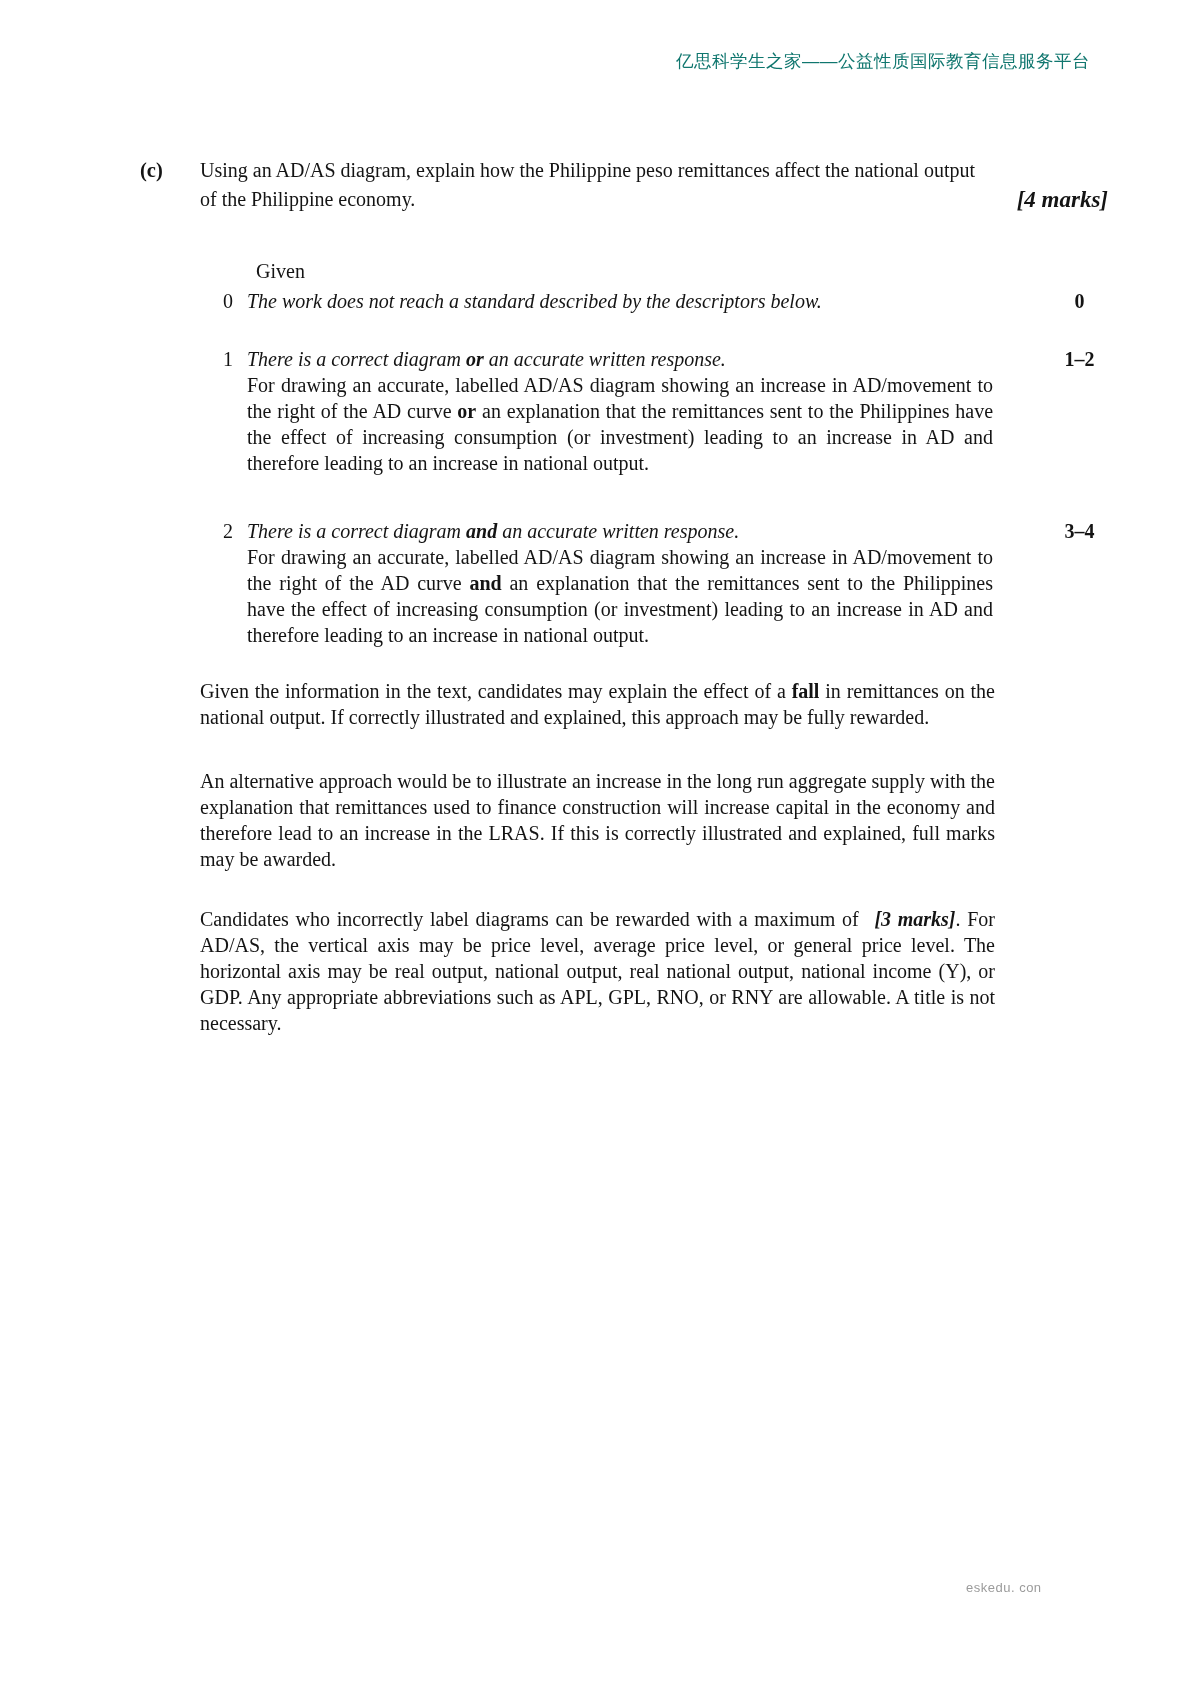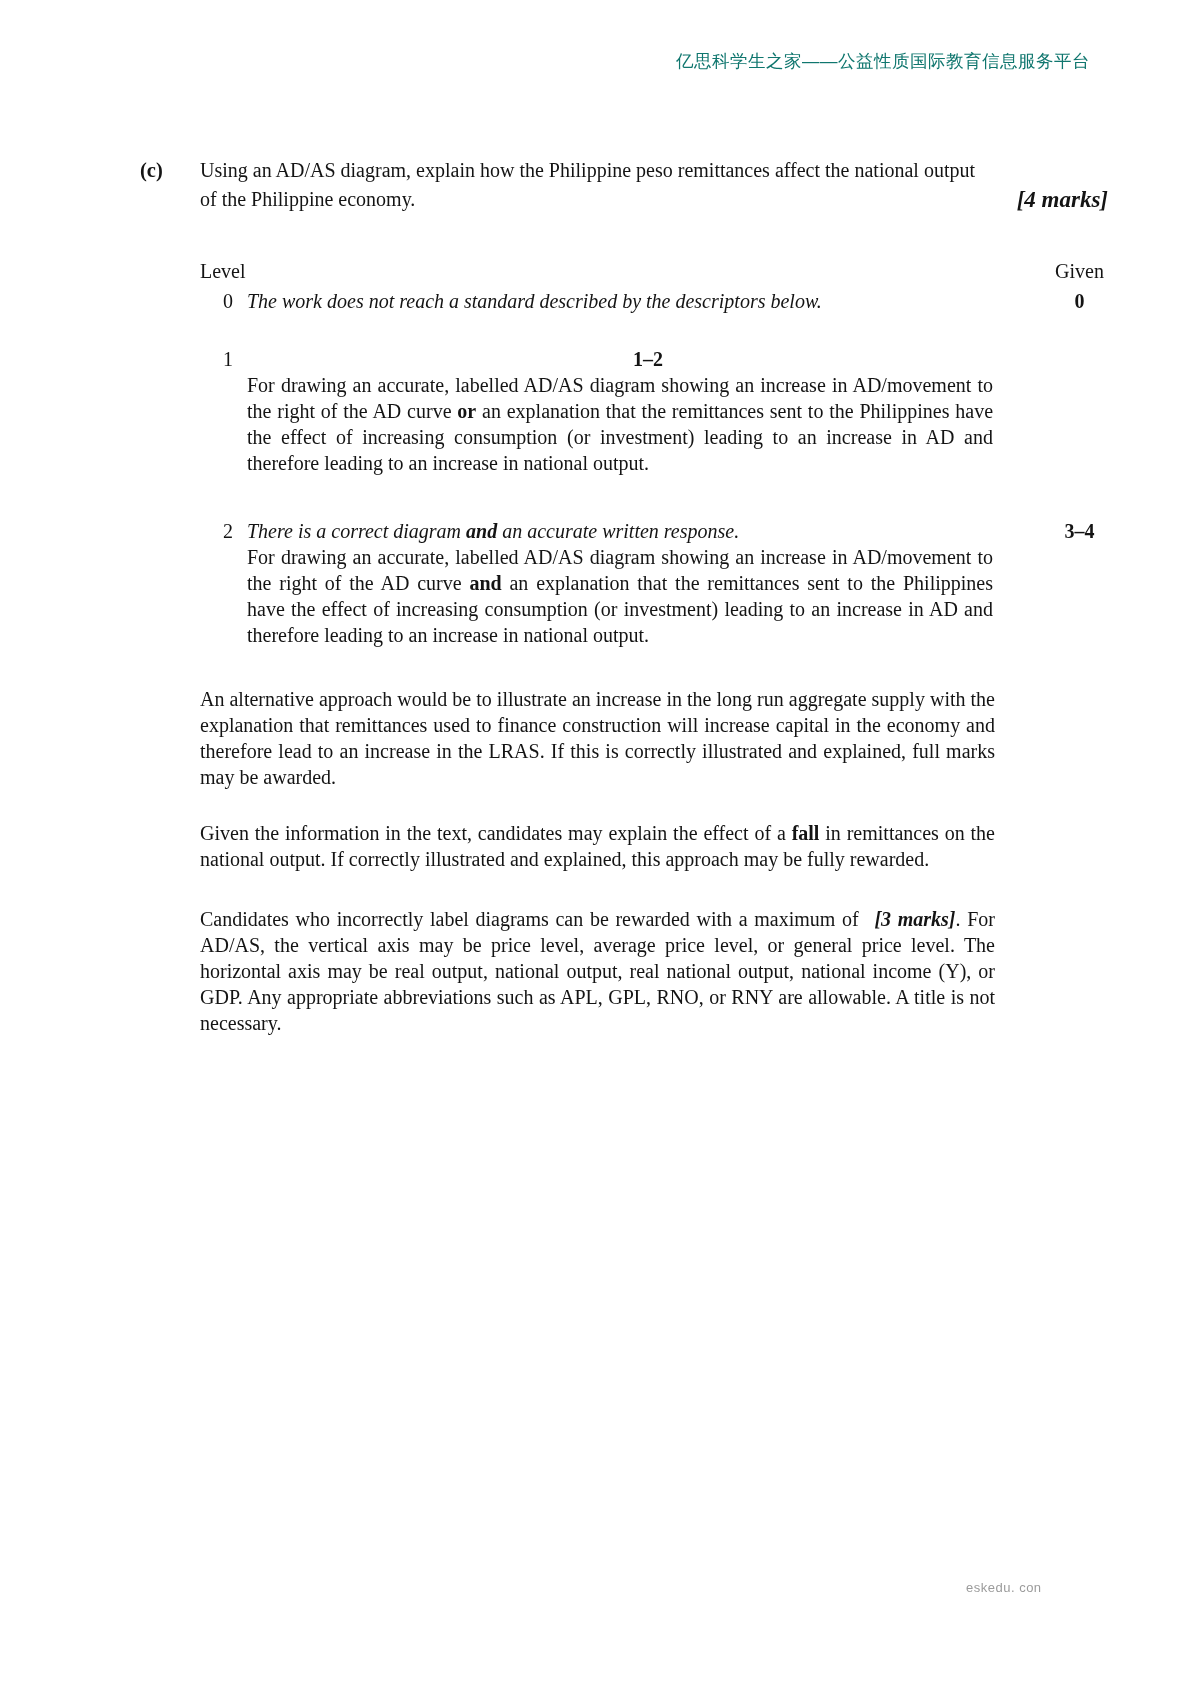--- a/index.html
+++ b/index.html
@@ -64,45 +64,45 @@
   <div class="qrow">
     <div class="qlabel">(c)</div>
     <div class="qtitlewrap">
       <div class="qtext">Using an AD/AS diagram, explain how the Philippine peso remittances affect the national output of the Philippine economy.</div>
       <div class="qmarks">[4 marks]</div>
     </div>
   </div>
 
   <div class="rubric">
     <div class="rhead">
-      <div class="lvlhdr">Level</div>
       <div class="markshdr">Given</div>
     </div>
 
     <div class="level level-0">
       <div class="lvl-num">0</div>
       <div class="lvl-desc"><span>The work does not reach a standard described by the descriptors below.</span><b></b><span></span></div>
       <div class="lvl-marks">0</div>
     </div>
 
     <div class="level level-1">
       <div class="lvl-num">1</div>
+      <div class="lvl-desc"><span>There is a correct diagram </span><b>or</b><span> an accurate written response.</span></div>
       <div class="lvl-marks">1–2</div>
       <div class="lvl-detail"><span>For drawing an accurate, labelled AD/AS diagram showing an increase in AD/movement to the right of the AD curve </span><b>or</b><span> an explanation that the remittances sent to the Philippines have the effect of increasing consumption (or investment) leading to an increase in AD and therefore leading to an increase in national output.</span></div>
     </div>
 
     <div class="level level-2">
       <div class="lvl-num">2</div>
       <div class="lvl-desc"><span>There is a correct diagram </span><b>and</b><span> an accurate written response.</span></div>
       <div class="lvl-marks">3–4</div>
       <div class="lvl-detail"><span>For drawing an accurate, labelled AD/AS diagram showing an increase in AD/movement to the right of the AD curve </span><b>and</b><span> an explanation that the remittances sent to the Philippines have the effect of increasing consumption (or investment) leading to an increase in AD and therefore leading to an increase in national output.</span></div>
     </div>
   </div>
 
+  <p class="note note-1"><span>Given the information in the text, candidates may explain the effect of a </span><b>fall</b><span> in remittances on the national output.  If correctly illustrated and explained, this approach may be fully rewarded.</span></p>
+
   <p class="note note-0"><span>An alternative approach would be to illustrate an increase in the long run aggregate supply with the explanation that remittances used to finance construction will increase capital in the economy and therefore lead to an increase in the LRAS.  If this is correctly illustrated and explained, full marks may be awarded.</span><b></b><span></span></p>
-
-  <p class="note note-1"><span>Given the information in the text, candidates may explain the effect of a </span><b>fall</b><span> in remittances on the national output.  If correctly illustrated and explained, this approach may be fully rewarded.</span></p>
 
   <p class="note note-2"><span>Candidates who incorrectly label diagrams can be rewarded with a maximum of </span><b class="i">[3 marks]</b><span>.  For AD/AS, the vertical axis may be price level, average price level, or general price level.  The horizontal axis may be real output, national output, real national output, national income (Y), or GDP.  Any appropriate abbreviations such as APL, GPL, RNO, or RNY are allowable.  A title is not necessary.</span></p>
 
 </div>
 
 <div class="watermark">eskedu. con</div>
 
 </body></html>

